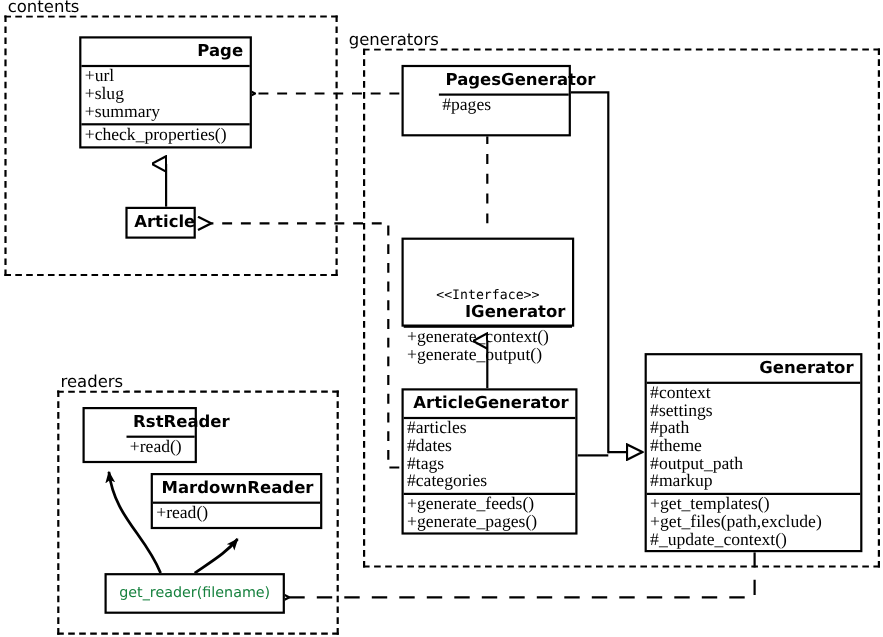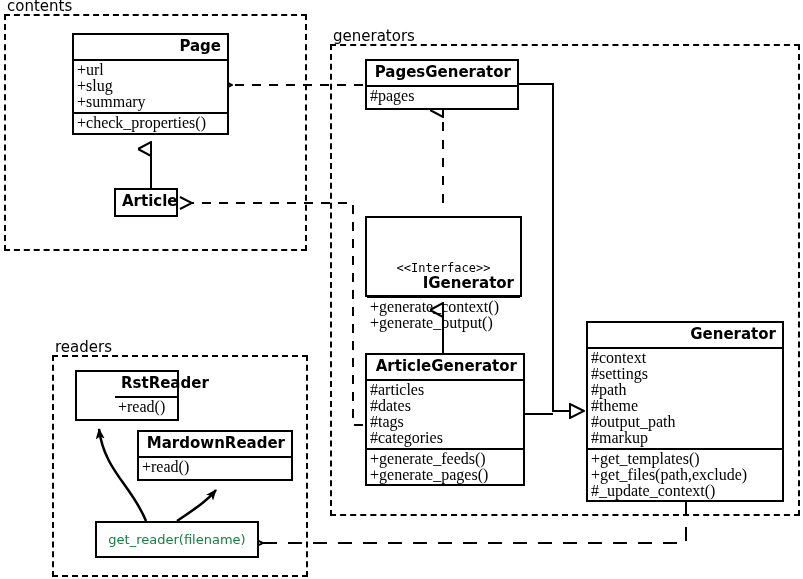--- a/index.html
+++ b/index.html
@@ -94,21 +94,21 @@
 </style>
 </head>
 <body>
 
 <div id="canvas">
 
   <div class="pkg" id="pkg0" style="left: 4px; top: 14px; width: 303px; height: 237px; border-style: dashed; border-width: 2px;"></div>
   <div class="pkg-label" id="pkglab0" style="left: 6px; top: -2px;">contents</div>
 
   <div class="pkg" id="pkg1" style="left: 330px; top: 44px; width: 470px; height: 472px; border-style: dashed; border-width: 2px;"></div>
-  <div class="pkg-label" id="pkglab1" style="left: 332px; top: 28px;">generators</div>
+  <div class="pkg-label" id="pkglab1" style="left: 316px; top: 28px;">generators</div>
 
   <div class="pkg" id="pkg2" style="left: 52px; top: 355px; width: 256px; height: 222px; border-style: dashed; border-width: 2px;"></div>
   <div class="pkg-label" id="pkglab2" style="left: 54px; top: 339px;">readers</div>
 
   <svg class="layer" viewBox="0 0 803 579">
     <defs>
       <marker id="hollowTriUp" markerWidth="16" markerHeight="14" refX="8" refY="13" orient="auto" markerUnits="userSpaceOnUse">
         <path d="M 8 0 L 15 13 L 1 13 Z" fill="#fff" stroke="#000" stroke-width="2"></path>
       </marker>
       <marker id="hollowTriRight" markerWidth="16" markerHeight="16" refX="15" refY="8" orient="auto" markerUnits="userSpaceOnUse">
@@ -175,21 +175,21 @@
         <div class="sep"></div>
         <div class="compartment">
           <div>+check_properties()</div>
         </div>
       </div>
       <div class="cls" style="left: 114px; top: 188px; width: 64px; height: 29px;">
         <div>
           <div class="title">Article</div>
         </div>
       </div>
-      <div class="cls" style="left: 365px; top: 59px; width: 154px; height: 51px;">
+      <div class="cls" style="left: 365px; top: 59px; width: 154px; height: 65px; padding-left: 32px;">
         <div>
           <div class="title">PagesGenerator</div>
         </div>
         <div class="sep"></div>
         <div class="compartment">
           <div>#pages</div>
         </div>
       </div>
       <div class="cls" style="left: 365px; top: 216px; width: 157px; height: 81px;">
         <div>

